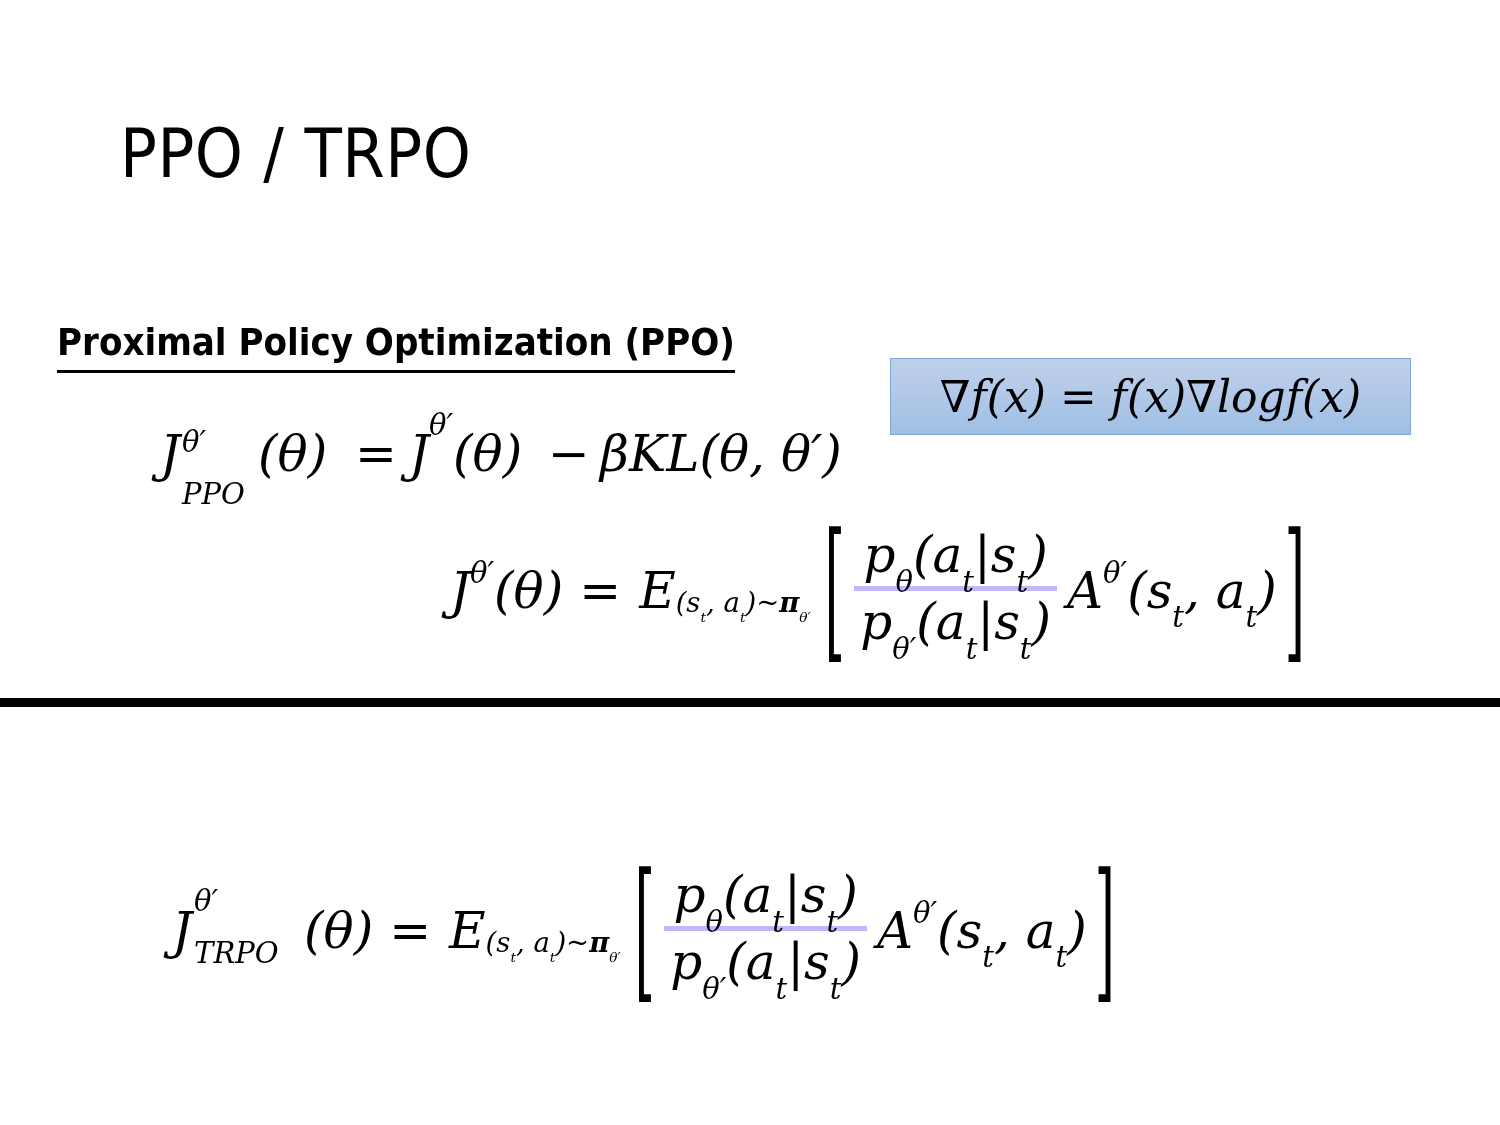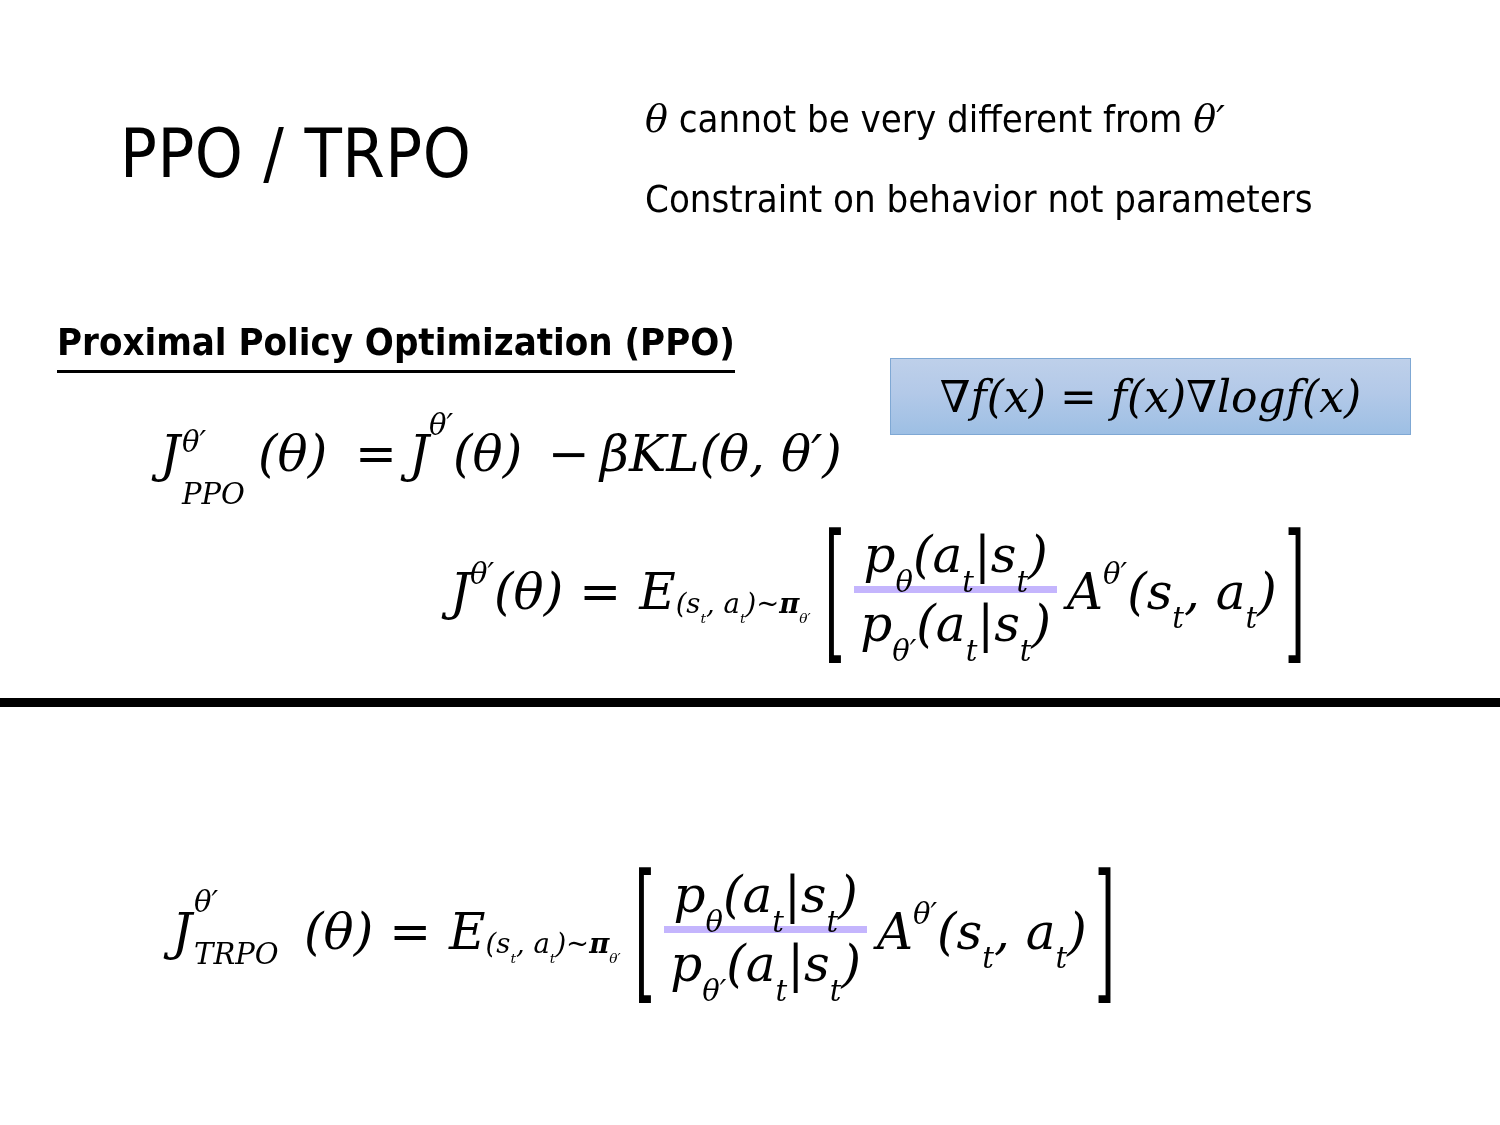--- a/index.html
+++ b/index.html
@@ -137,21 +137,21 @@
   .frac {
     display: inline-block;
     vertical-align: middle;
     text-align: center;
     position: relative;
     top: -0.04em;
   }
   .frac .num {
     display: block;
     padding: 0 6px 2px 6px;
-    border-bottom: 7px solid #c4b5fd;
+    border-bottom: 5px solid #c4b5fd;
   }
   .frac .den {
     display: block;
     padding: 2px 6px 0 6px;
   }
 
   
   .bigbr {
     display: inline-block;
     font-style: normal;
@@ -210,26 +210,20 @@
     font-style: italic;
   }
 </style>
 </head>
 <body>
 
 <div class="slide">
 
   <div id="slide-title">PPO / TRPO</div>
 
-  <div id="note-block">
-    <div class="note-line first">
-      <span class="mi">θ</span><span> cannot be very different from </span><span class="mi-prime">θ′</span>
-    </div>
-    <div class="note-line">Constraint on behavior not parameters</div>
-  </div>
 
   <div class="section-heading" id="heading-ppo">Proximal Policy Optimization (PPO)</div>
 
   <div class="math" id="eq-ppo-objective">
     <span>J</span><span class="stack"><span class="top">θ′</span><span class="bot">PPO</span></span><span class="stack-pad" style="display:inline-block;width:78px"></span><span>(θ)</span>
     <span style="display:inline-block;width:12px"></span><span class="up">=</span><span style="display:inline-block;width:12px"></span><span>J</span><sup class="sp">θ′</sup><span>(θ)</span>
     <span style="display:inline-block;width:10px"></span><span class="up">−</span><span style="display:inline-block;width:10px"></span><span>βKL(θ, θ′)</span>
   </div>
 
   <div id="gradient-identity-box">

